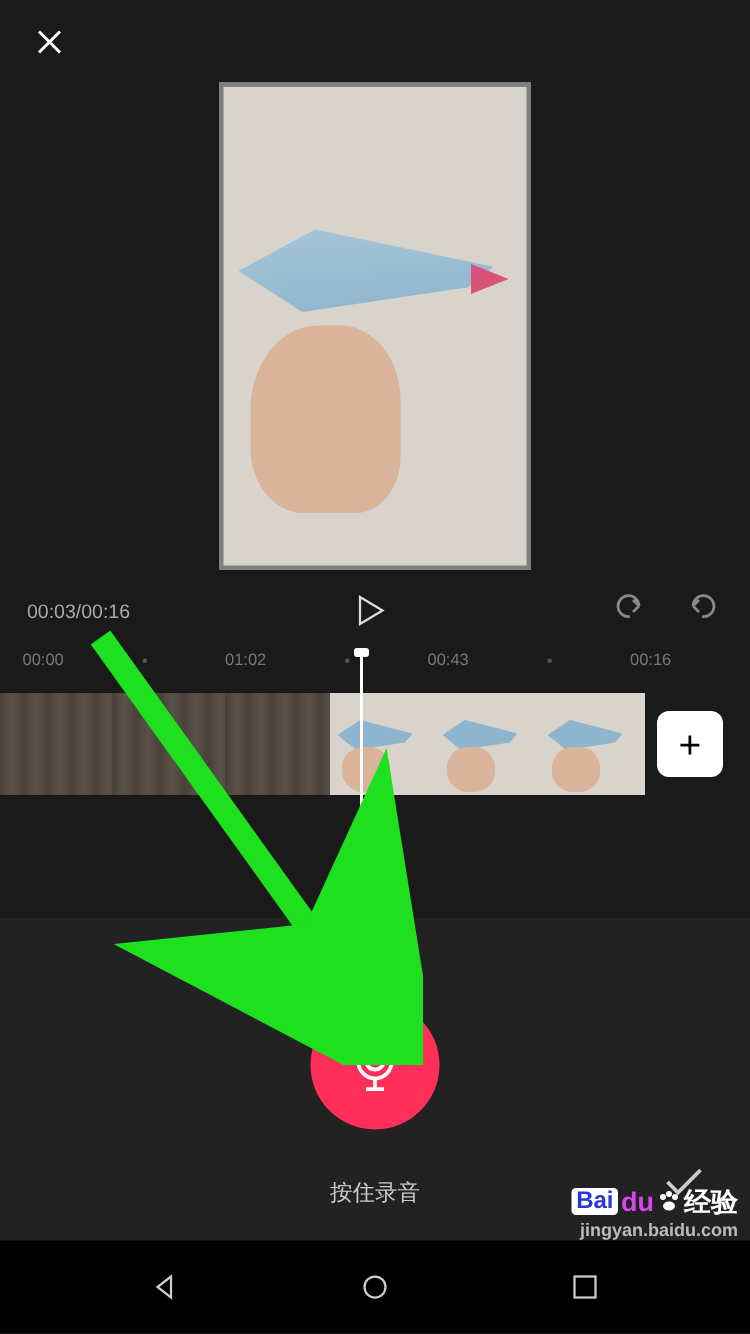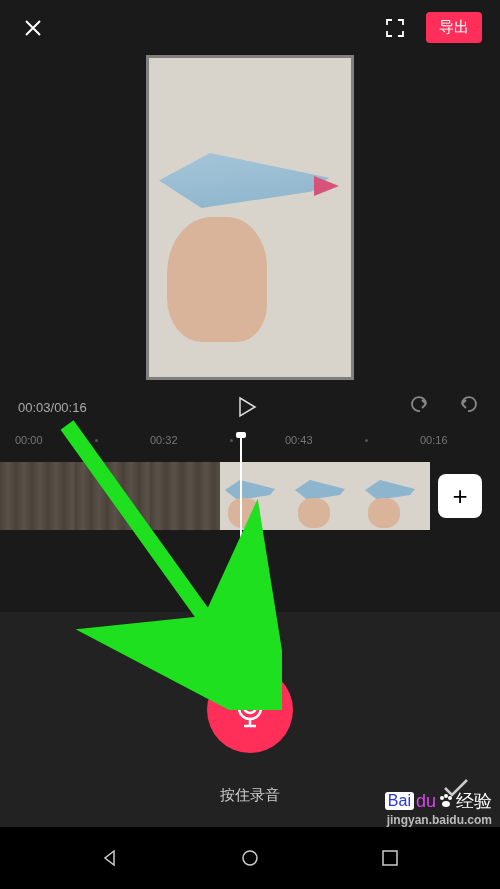--- a/index.html
+++ b/index.html
@@ -283,21 +283,21 @@
     .watermark {
       position: absolute;
       bottom: 62px;
       right: 8px;
       color: #fff;
       text-align: right;
       z-index: 50;
     }
     .watermark-main {
       font-size: 18px;
-      font-weight: normal;
+      font-weight: bold;
       display: flex;
       align-items: center;
       gap: 2px;
     }
     .watermark-sub {
       font-size: 12px;
       color: #bbb;
       font-weight: bold;
     }
     .bai-box {
@@ -314,28 +314,20 @@
     }
   </style>
 </head>
 <body>
 
 <div class="top-bar">
   <div class="close-btn">
     <svg width="22" height="22" viewBox="0 0 22 22">
         <path d="M4 4 L18 18 M18 4 L4 18" stroke="#fff" stroke-width="2" fill="none"></path>
       </svg>
-  </div>
-  <div class="top-right">
-    <div class="fullscreen-btn">
-      <svg width="20" height="20" viewBox="0 0 20 20">
-          <path d="M2 7 V2 H7 M13 2 H18 V7 M18 13 V18 H13 M7 18 H2 V13" stroke="#fff" stroke-width="1.8" fill="none"></path>
-        </svg>
-    </div>
-    <button class="export-btn">导出</button>
   </div>
 </div>
 
 <div class="preview-area">
   <div class="preview-frame">
     <div class="plane-body"></div>
     <div class="plane-tip"></div>
     <div class="hand"></div>
   </div>
 </div>
@@ -358,21 +350,21 @@
           <path d="M6 10 A7 7 0 1 1 12 17 M6 10 L10 6 M6 10 L10 14" stroke="#888" stroke-width="1.8" fill="none"></path>
         </svg>
     </div>
   </div>
 </div>
 
 <div class="timeline">
   <div class="time-ruler">
     <span class="ruler-label" style="left:15px">00:00</span>
     <span class="ruler-dot" style="left:95px"></span>
-    <span class="ruler-label" style="left:150px">00:32</span>
+    <span class="ruler-label" style="left:150px">01:02</span>
     <span class="ruler-dot" style="left:230px"></span>
     <span class="ruler-label" style="left:285px">00:43</span>
     <span class="ruler-dot" style="left:365px"></span>
     <span class="ruler-label" style="left:420px">00:16</span>
   </div>
   <div class="clips-row">
     <div class="clip clip-gray" style="width:75px">
         <div class="curtain"></div>
       </div>
     <div class="clip clip-gray" style="width:75px">

